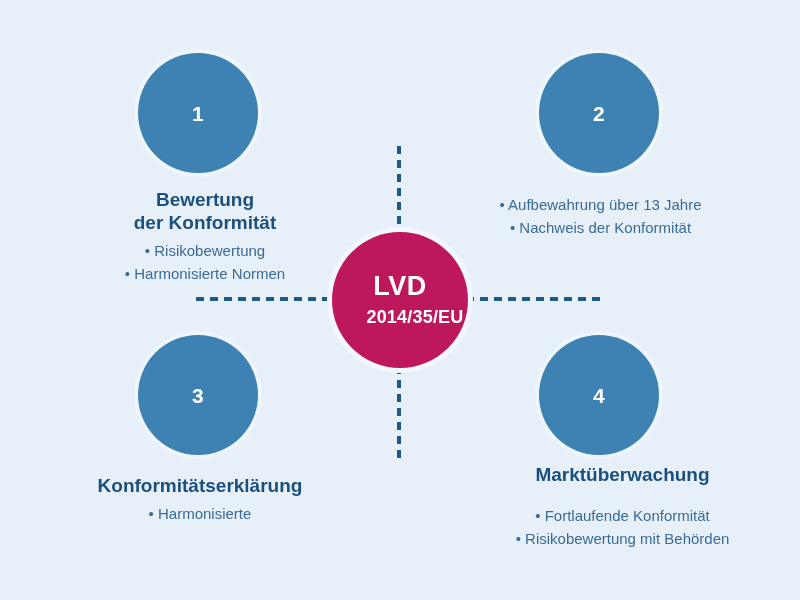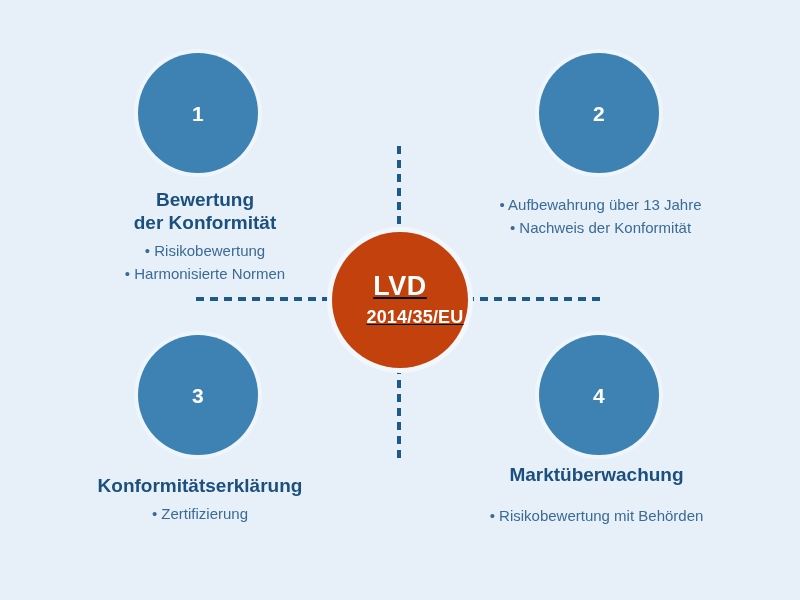--- a/index.html
+++ b/index.html
@@ -69,28 +69,27 @@
   #circle-4 { left: 539px; top: 335px; width: 120px; height: 120px; }
 
   
   #center-hub {
     position: absolute;
     left: 332px;
     top: 232px;
     width: 136px;
     height: 136px;
     border-radius: 50%;
-    background: #c2410c;
+    background: #be185d;
     box-shadow: 0 0 0 5px #f2f7fc;
     display: flex;
     flex-direction: column;
     align-items: center;
     justify-content: center;
     z-index: 5;
-    text-decoration: underline;
   }
   #center-hub .hub-title {
     color: #ffffff;
     font-size: 27px;
     font-weight: bold;
     line-height: 1.1;
     letter-spacing: 0.5px;
   }
   #center-hub .hub-sub {
     color: #ffffff;
@@ -127,21 +126,21 @@
     line-height: 1.5;
     white-space: nowrap;
   }
   .quad-list li::before {
     content: "• ";
   }
 
   #quad-1 { left: 75px;  top: 188px; width: 260px; }
   #quad-2 { left: 468px; top: 188px; width: 265px; }
   #quad-3 { left: 60px;  top: 474px; width: 280px; }
-  #quad-4 { left: 454px; top: 463px; width: 285px; }
+  #quad-4 { left: 480px; top: 463px; width: 285px; }
 
   #quad-4 .quad-list { margin-top: 19px; }
 </style>
 </head>
 <body>
 
 <div id="diagram">
 
   <div class="dash-h" id="dash-left"></div>
   <div class="dash-h" id="dash-right"></div>
@@ -182,26 +181,27 @@
       <li>Aufbewahrung über 13 Jahre</li>
       <li>Nachweis der Konformität</li>
     </ul>
   </div>
 
   <div class="quad" id="quad-3">
     <div class="quad-title">
       <span class="t-line">Konformitätserklärung</span>
     </div>
     <ul class="quad-list">
-      <li>Zertifizierung</li>
+      <li>Harmonisierte</li>
     </ul>
   </div>
 
   <div class="quad" id="quad-4">
     <div class="quad-title">
       <span class="t-line">Marktüberwachung</span>
     </div>
     <ul class="quad-list">
+      <li>Fortlaufende Konformität</li>
       <li>Risikobewertung mit Behörden</li>
     </ul>
   </div>
 
 </div>
 
 </body></html>

